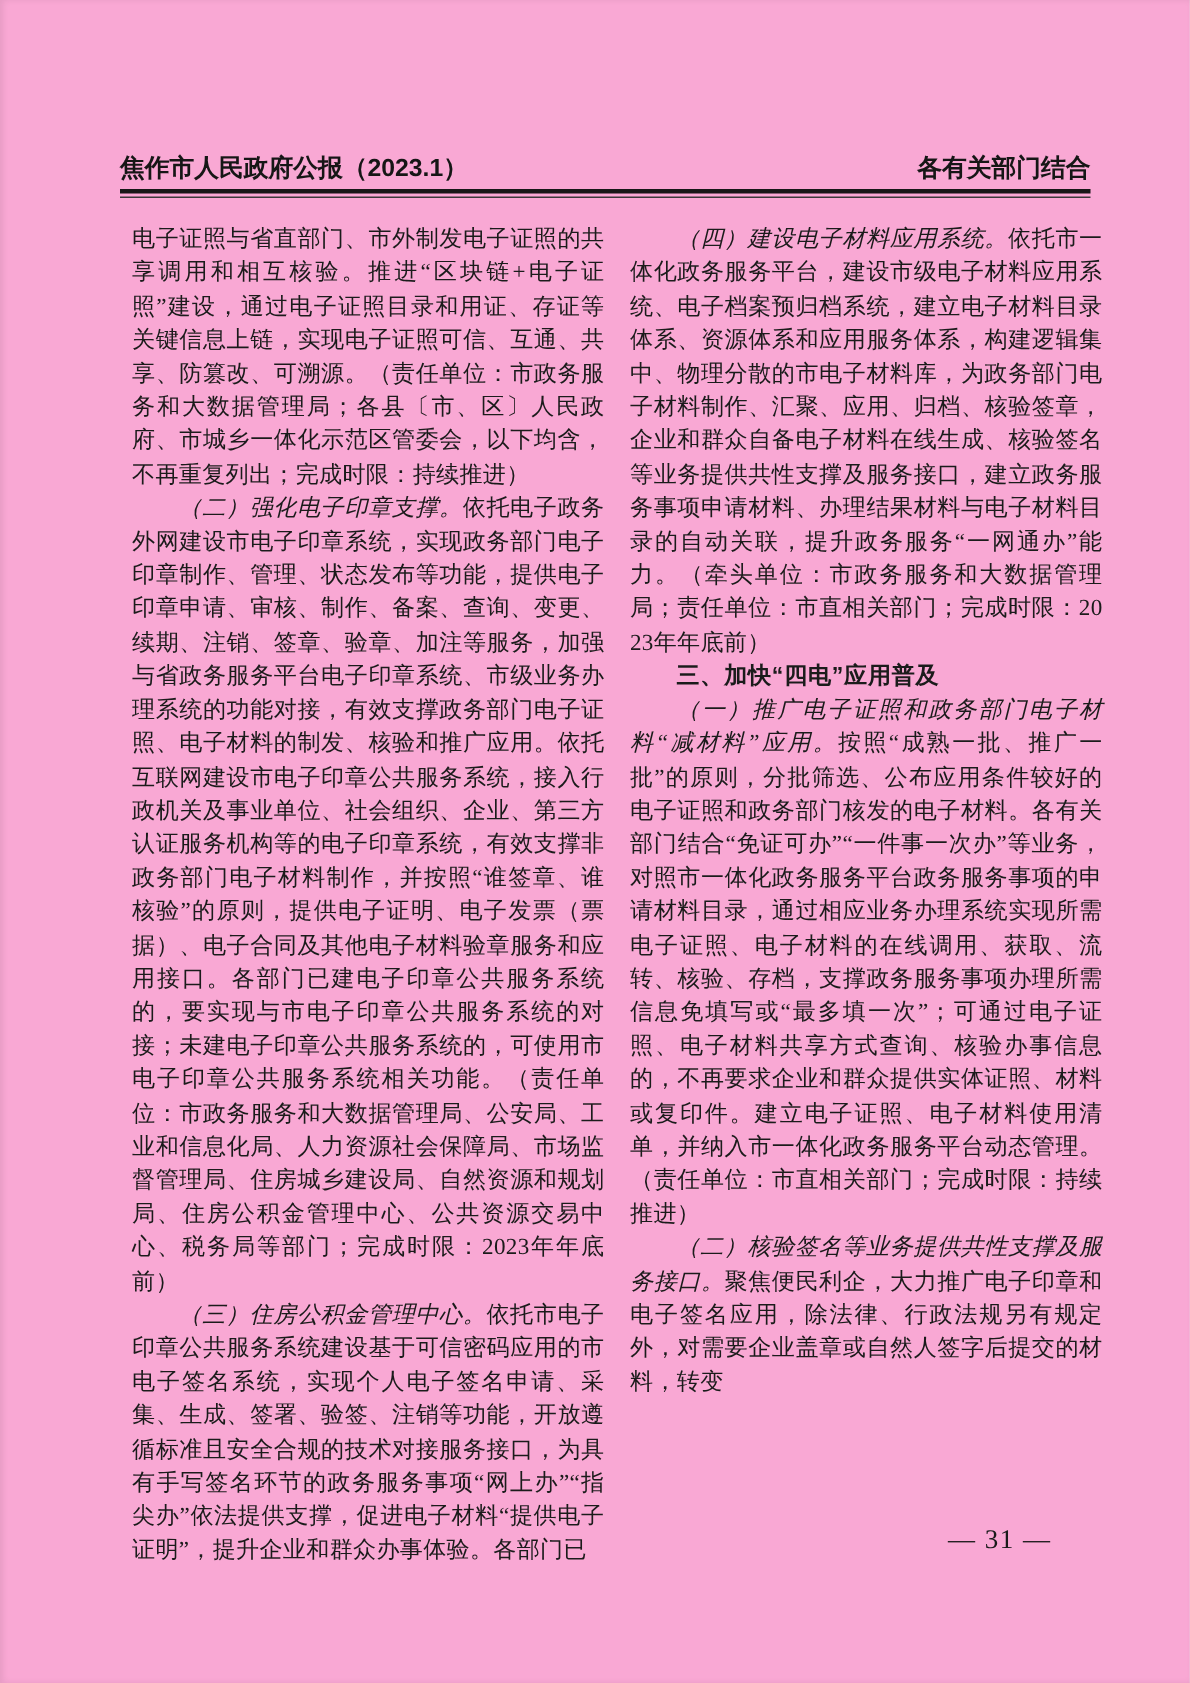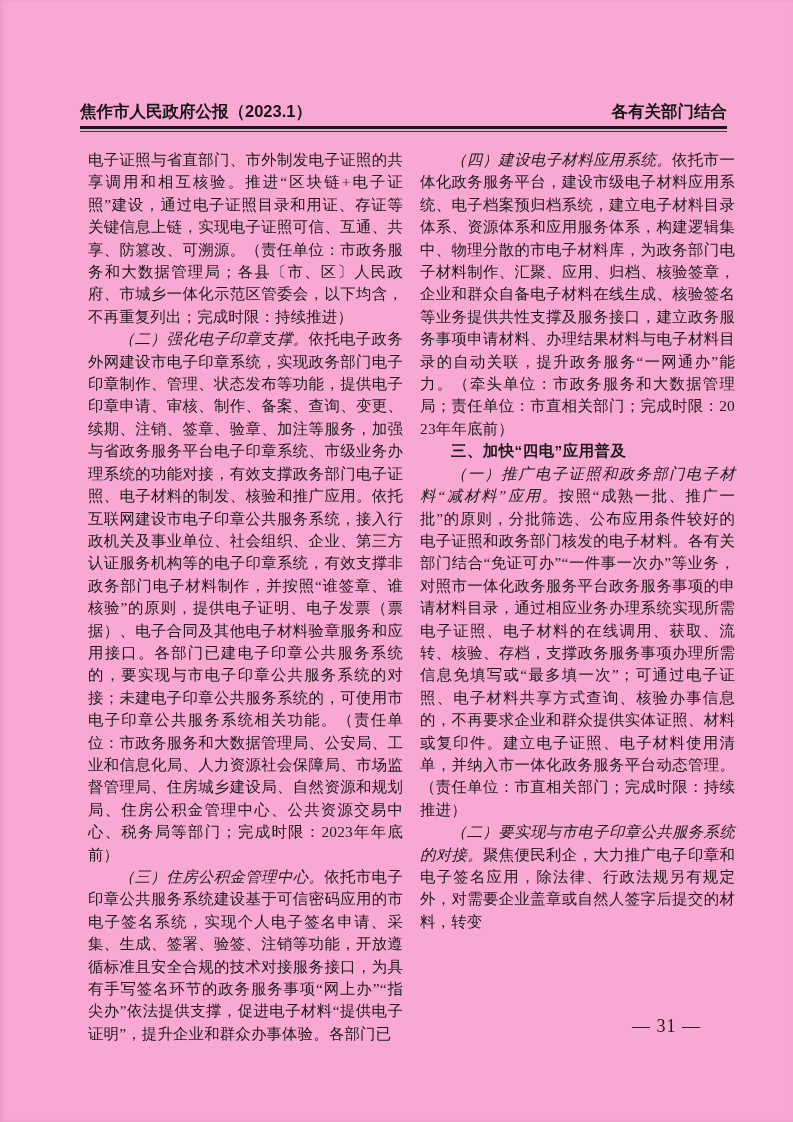--- a/index.html
+++ b/index.html
@@ -81,19 +81,19 @@
   <div class="content">
     <div class="col" id="col-left">
         <p class="body"><span>电子证照与省直部门、市外制发电子证照的共享调用和相互核验。推进“区块链+电子证照”建设，通过电子证照目录和用证、存证等关键信息上链，实现电子证照可信、互通、共享、防篡改、可溯源。（责任单位：市政务服务和大数据管理局；各县〔市、区〕人民政府、市城乡一体化示范区管委会，以下均含，不再重复列出；完成时限：持续推进）</span></p>
         <p class="body indent"><span class="run-lead">（二）强化电子印章支撑。</span><span>依托电子政务外网建设市电子印章系统，实现政务部门电子印章制作、管理、状态发布等功能，提供电子印章申请、审核、制作、备案、查询、变更、续期、注销、签章、验章、加注等服务，加强与省政务服务平台电子印章系统、市级业务办理系统的功能对接，有效支撑政务部门电子证照、电子材料的制发、核验和推广应用。依托互联网建设市电子印章公共服务系统，接入行政机关及事业单位、社会组织、企业、第三方认证服务机构等的电子印章系统，有效支撑非政务部门电子材料制作，并按照“谁签章、谁核验”的原则，提供电子证明、电子发票（票据）、电子合同及其他电子材料验章服务和应用接口。各部门已建电子印章公共服务系统的，要实现与市电子印章公共服务系统的对接；未建电子印章公共服务系统的，可使用市电子印章公共服务系统相关功能。（责任单位：市政务服务和大数据管理局、公安局、工业和信息化局、人力资源社会保障局、市场监督管理局、住房城乡建设局、自然资源和规划局、住房公积金管理中心、公共资源交易中心、税务局等部门；完成时限：2023年年底前）</span></p>
         <p class="body indent"><span class="run-lead">（三）住房公积金管理中心。</span><span>依托市电子印章公共服务系统建设基于可信密码应用的市电子签名系统，实现个人电子签名申请、采集、生成、签署、验签、注销等功能，开放遵循标准且安全合规的技术对接服务接口，为具有手写签名环节的政务服务事项“网上办”“指尖办”依法提供支撑，促进电子材料“提供电子证明”，提升企业和群众办事体验。各部门已</span></p>
       </div>
     <div class="col" id="col-right">
         <p class="body indent"><span class="run-lead">（四）建设电子材料应用系统。</span><span>依托市一体化政务服务平台，建设市级电子材料应用系统、电子档案预归档系统，建立电子材料目录体系、资源体系和应用服务体系，构建逻辑集中、物理分散的市电子材料库，为政务部门电子材料制作、汇聚、应用、归档、核验签章，企业和群众自备电子材料在线生成、核验签名等业务提供共性支撑及服务接口，建立政务服务事项申请材料、办理结果材料与电子材料目录的自动关联，提升政务服务“一网通办”能力。（牵头单位：市政务服务和大数据管理局；责任单位：市直相关部门；完成时限：2023年年底前）</span></p>
         <p class="heading indent"><span>三、加快“四电”应用普及</span></p>
         <p class="body indent"><span class="run-lead">（一）推广电子证照和政务部门电子材料“减材料”应用。</span><span>按照“成熟一批、推广一批”的原则，分批筛选、公布应用条件较好的电子证照和政务部门核发的电子材料。各有关部门结合“免证可办”“一件事一次办”等业务，对照市一体化政务服务平台政务服务事项的申请材料目录，通过相应业务办理系统实现所需电子证照、电子材料的在线调用、获取、流转、核验、存档，支撑政务服务事项办理所需信息免填写或“最多填一次”；可通过电子证照、电子材料共享方式查询、核验办事信息的，不再要求企业和群众提供实体证照、材料或复印件。建立电子证照、电子材料使用清单，并纳入市一体化政务服务平台动态管理。（责任单位：市直相关部门；完成时限：持续推进）</span></p>
-        <p class="body indent"><span class="run-lead">（二）要实现与市电子印章公共服务系统的对接。</span><span>聚焦便民利企，大力推广电子印章和电子签名应用，除法律、行政法规另有规定外，对需要企业盖章或自然人签字后提交的材料，转变</span></p>
+        <p class="body indent"><span class="run-lead">（二）核验签名等业务提供共性支撑及服务接口。</span><span>聚焦便民利企，大力推广电子印章和电子签名应用，除法律、行政法规另有规定外，对需要企业盖章或自然人签字后提交的材料，转变</span></p>
       </div>
   </div>
 
   <div class="page-number">— 31 —</div>
 
 </div>
 
 </body></html>

